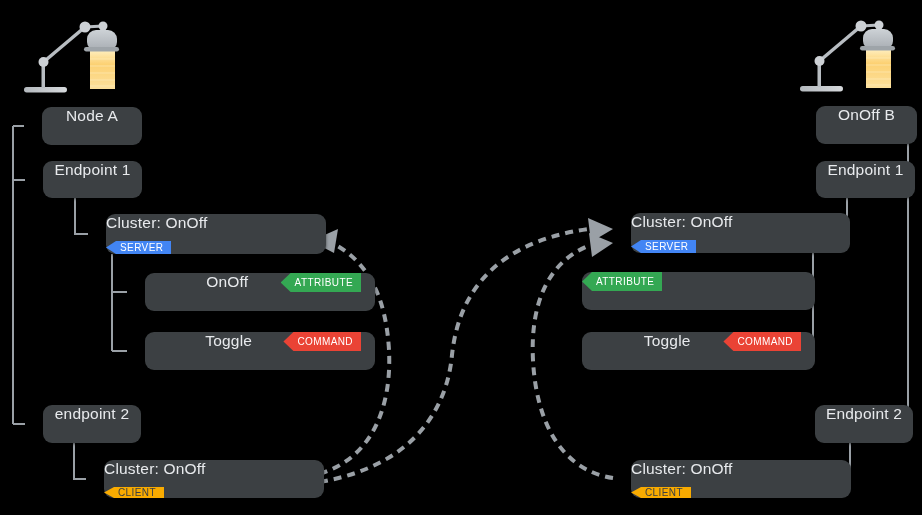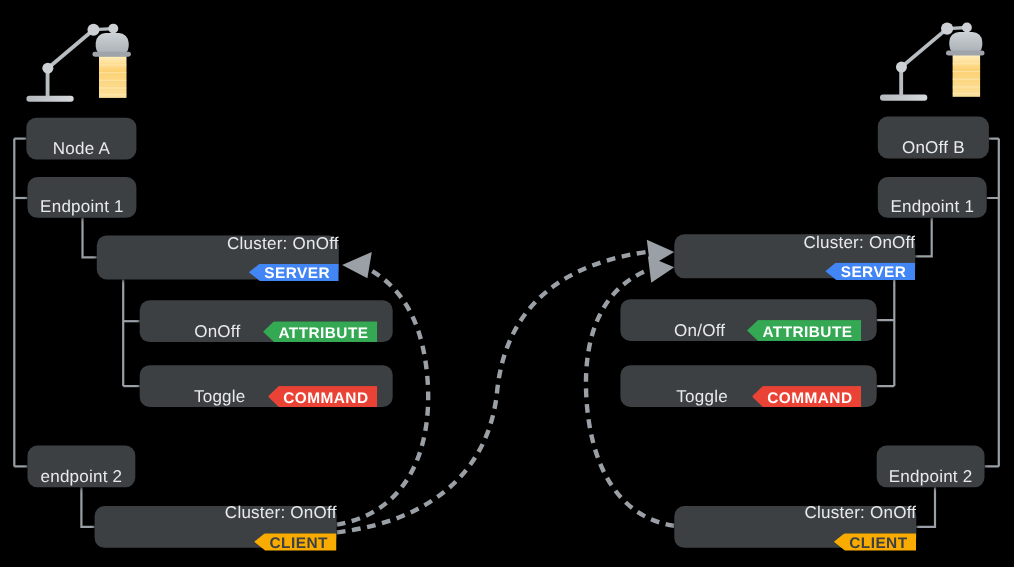--- a/index.html
+++ b/index.html
@@ -2,32 +2,33 @@
 <html style="--background: #000000; --box: #3c4043; --box_text: #e8eaed; --line: #9aa0a6; --server: #4285f4; --attribute: #34a853; --command: #ea4335; --client: #f9ab00; --client_text: #3c4043;"><head>
 <meta charset="utf-8">
 <style>
   html,body { margin:0; padding:0; }
   body { background:#000; font-family:"Liberation Sans", sans-serif; }
   .stage { position:relative; width:922px; height:515px; background:var(--background,#000); overflow:hidden; }
   .layer { position:absolute; left:0; top:0; width:922px; height:515px; }
   .box {
     position:absolute; box-sizing:border-box;
     background:var(--box,#3c4043); color:var(--box_text,#e8eaed);
-    border-radius:9px; display:flex; align-items:flex-end; justify-content:center;
+    border-radius:9px; display:flex; align-items:flex-start; justify-content:center;
     font-size:15.5px; font-weight:500; letter-spacing:.2px;
     box-shadow:0 1px 3px rgba(0,0,0,.6);
+    margin-left:18px;
   }
   .box.cluster { gap:9px;flex-direction:column; }
   .box.row { justify-content:flex-start; padding:0 14px 0 0; }
   .box.row .lbl { flex:1; text-align:center;padding-left:29px; }
   .badge {
     display:inline-flex; align-items:center; justify-content:center;
     height:19px; padding:0 8px 0 14px;
     clip-path:polygon(10px 0, 100% 0, 100% 100%, 10px 100%, 0 50%);
-    font-size:14px; font-weight:bold; letter-spacing:.4px; color:#fff;
+    font-size:10px; font-weight:normal; letter-spacing:.4px; color:#fff;
     white-space:nowrap;
   }
   .badge.server    { background:var(--server,#4285f4); }
   .badge.attribute { background:var(--attribute,#34a853); }
   .badge.command   { background:var(--command,#ea4335); }
   .badge.client    { background:var(--client,#f9ab00); color:var(--client_text,#3c4043); }
   svg .tree  { stroke:var(--line,#9aa0a6); stroke-width:2; fill:none; }
   svg .bind  { stroke:var(--line,#9aa0a6); stroke-width:4; fill:none; stroke-dasharray:8 6; }
   svg .ahead { fill:var(--line,#9aa0a6); stroke:none; }
 </style>
@@ -152,21 +153,20 @@
   <div class="box" style="left:798px;top:161px;width:99px;height:37px;">
     <span>Endpoint 1</span>
   </div>
 
   <div class="box cluster" style="left:613px;top:213px;width:219px;height:40px;">
     <span>Cluster: OnOff</span>
     <span class="badge server">SERVER</span>
   </div>
 
   <div class="box row" style="left:564px;top:272px;width:233px;height:38px;">
-    <span class="lbl">On/Off</span>
     <span class="badge attribute">ATTRIBUTE</span>
   </div>
 
   <div class="box row" style="left:564px;top:332px;width:233px;height:38px;">
     <span class="lbl">Toggle</span>
     <span class="badge command">COMMAND</span>
   </div>
 
   <div class="box" style="left:797px;top:405px;width:98px;height:38px;">
     <span>Endpoint 2</span>

